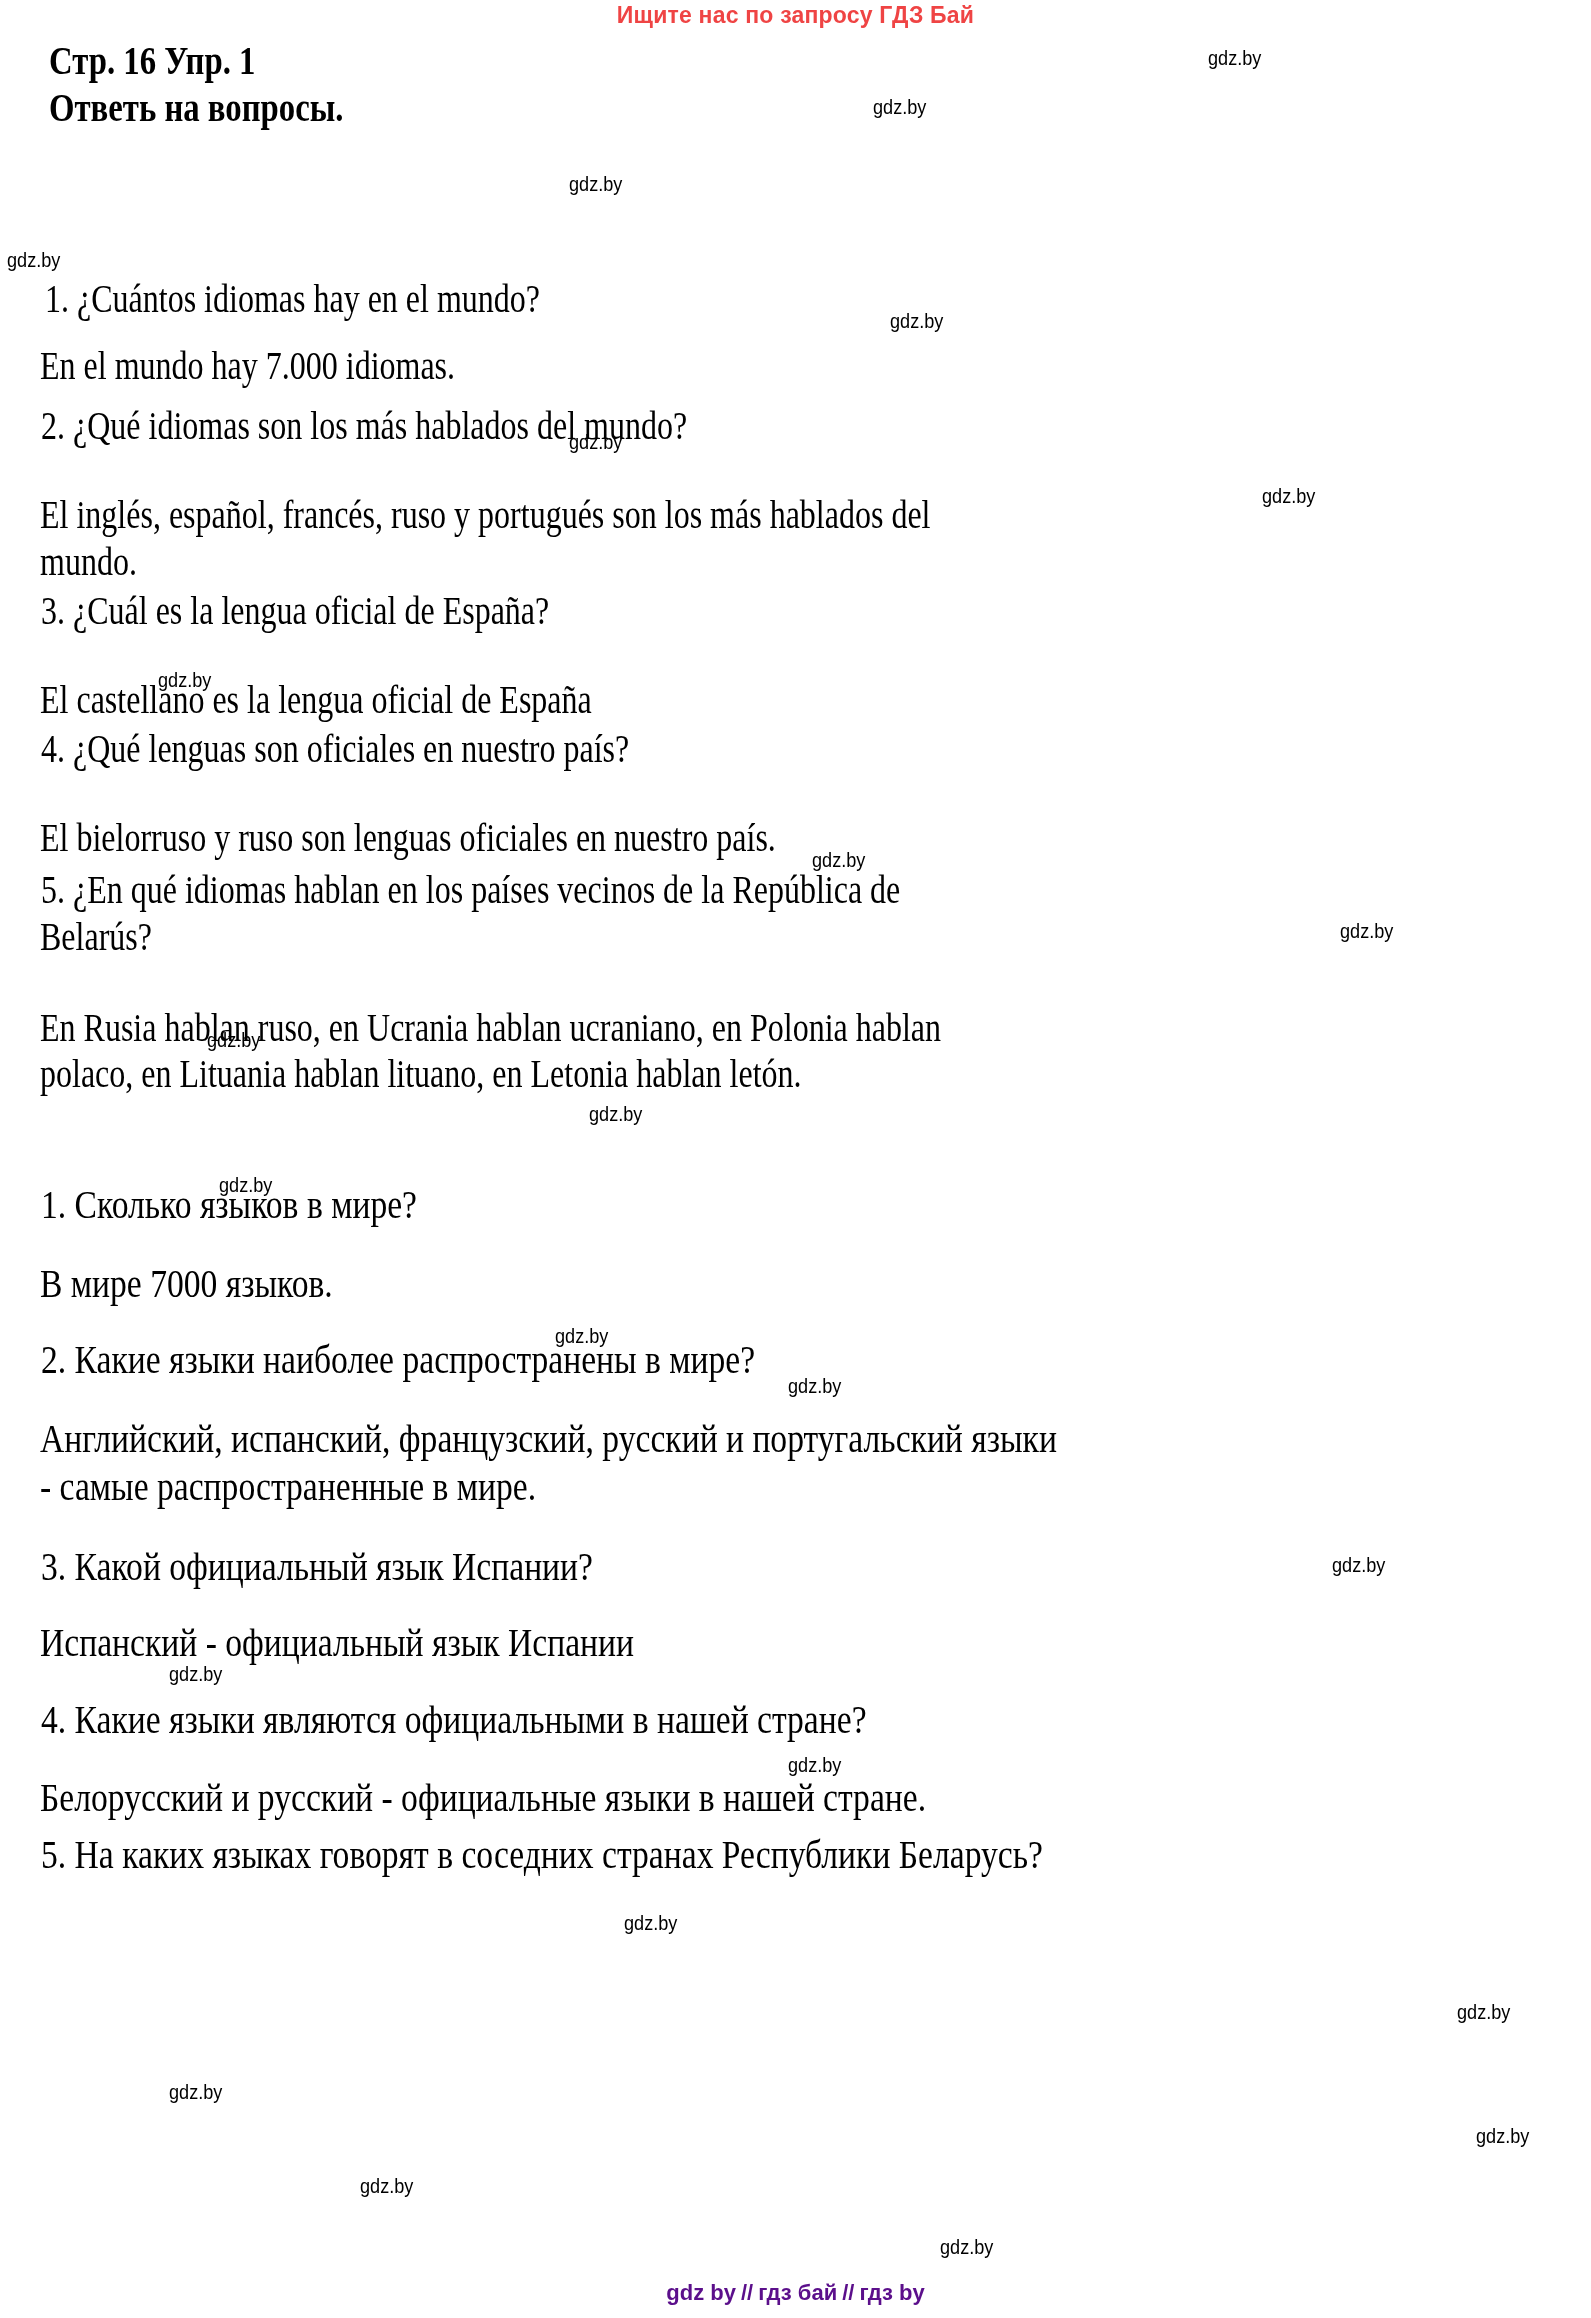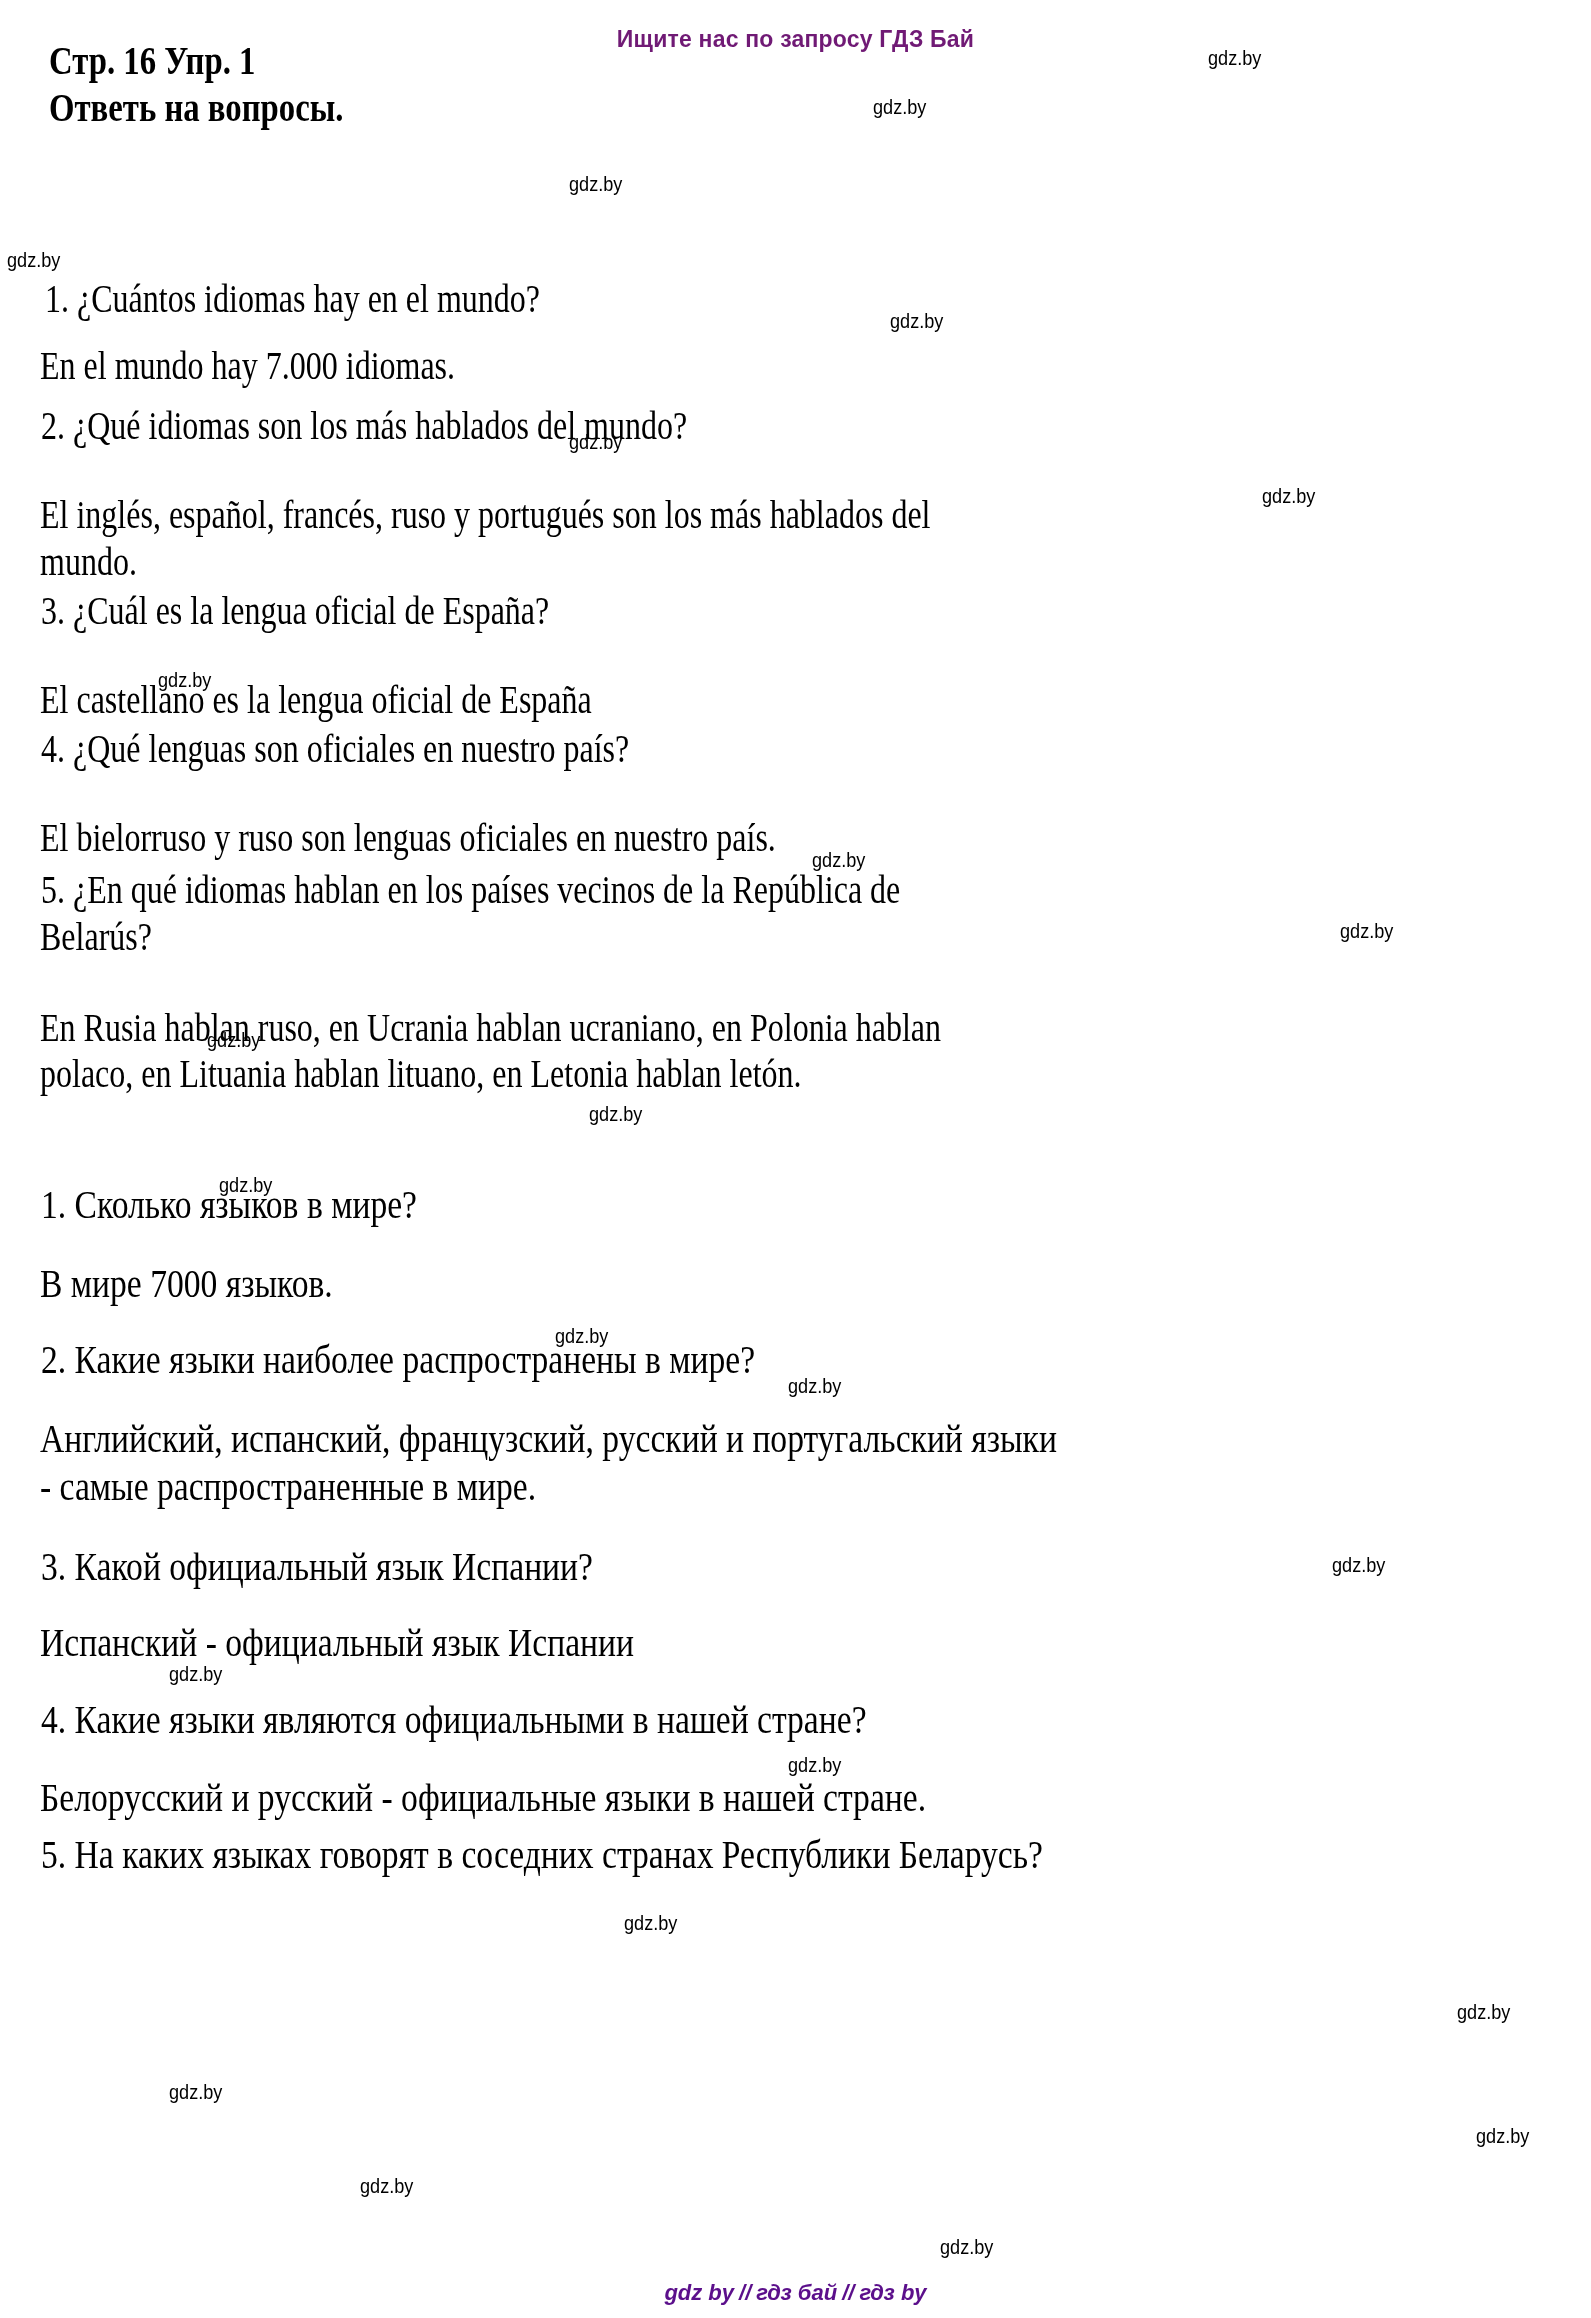--- a/index.html
+++ b/index.html
@@ -84,21 +84,21 @@
     font-size: 22px;
     font-weight: 700;
     color: #5b0f8b;
     white-space: nowrap;
   }
   .footer-links span { padding: 0 2.5px; }
 </style>
 </head>
 <body>
 
-<div class="promo-banner" style="color: #701a75; margin-top: 24px;">Ищите нас по запросу ГДЗ Бай</div>
+<div class="promo-banner" style="color: #ef4444;">Ищите нас по запросу ГДЗ Бай</div>
 
 <div id="watermark-layer">
     <div class="wm" style="left: 1208px; top: 48px;">gdz.by</div>
     <div class="wm" style="left: 873px; top: 97px;">gdz.by</div>
     <div class="wm" style="left: 569px; top: 174px;">gdz.by</div>
     <div class="wm" style="left: 6.6px; top: 250px;">gdz.by</div>
     <div class="wm" style="left: 890px; top: 311px;">gdz.by</div>
     <div class="wm" style="left: 569px; top: 432px;">gdz.by</div>
     <div class="wm" style="left: 1262px; top: 486px;">gdz.by</div>
     <div class="wm" style="left: 158px; top: 670px;">gdz.by</div>
@@ -167,14 +167,14 @@
   <div class="line ru" style="left:40px; top:1623px;">Испанский - официальный язык Испании</div>
 
   <div class="line ru" style="left:41px; top:1700px;">4. Какие языки являются официальными в нашей стране?</div>
 
   <div class="line ru" style="left:40px; top:1778px;">Белорусский и русский - официальные языки в нашей стране.</div>
 
   <div class="line ru" style="left:41px; top:1835px;">5. На каких языках говорят в соседних странах Республики Беларусь?</div>
 
 </div>
 
-<div class="footer-links" style="color: rgb(91, 15, 139); font-style: italic;"><span>gdz by</span><span>//</span><span>гдз бай</span><span>//</span><span>гдз by</span></div>
+<div class="footer-links" style="color: rgb(91, 15, 139);"><span>gdz by</span><span>//</span><span>гдз бай</span><span>//</span><span>гдз by</span></div>
 
 
 </body></html>

